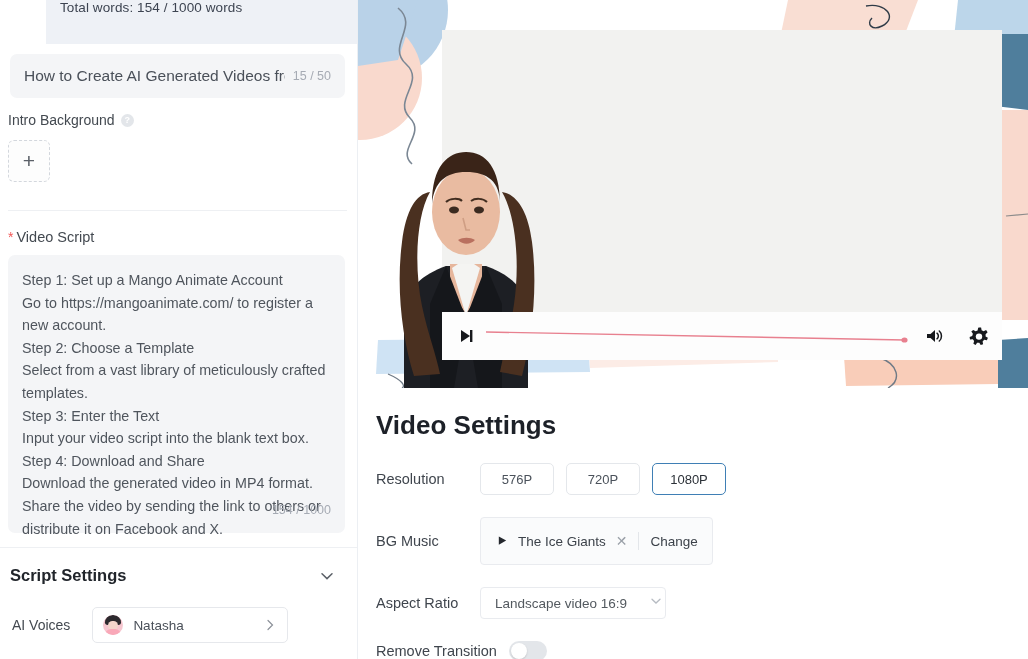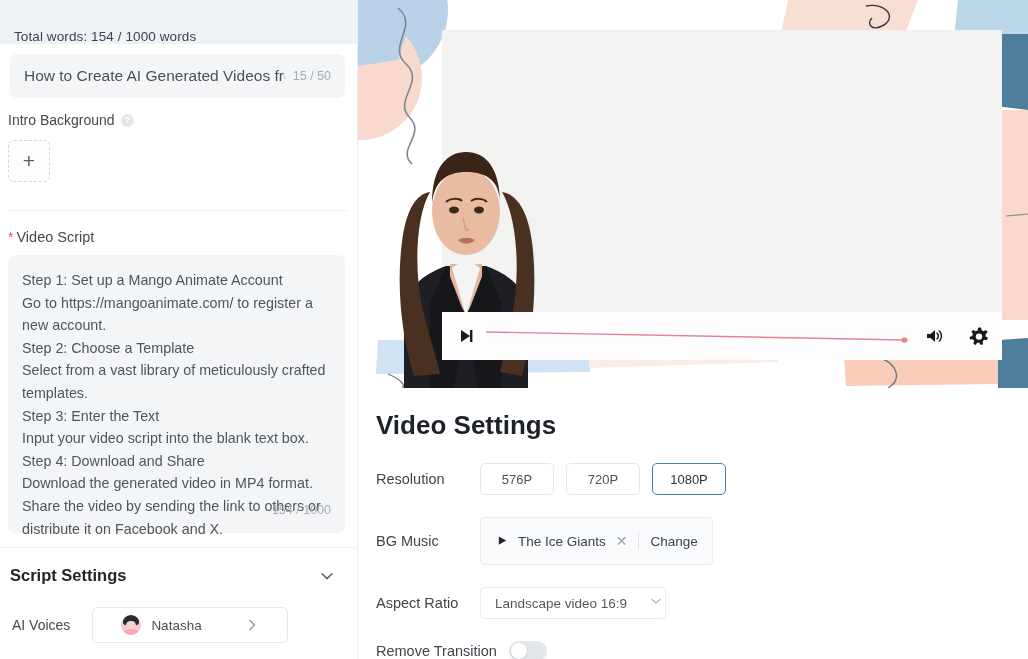--- a/index.html
+++ b/index.html
@@ -15,25 +15,26 @@
   .left-panel {
     width: 358px; height: 659px;
     background: #ffffff;
     position: relative;
     border-right: 1px solid #eceff3;
     flex: 0 0 358px;
   }
   .words-bar {
     height: 44px;
     background: #eef1f6;
-    display: flex; align-items: flex-end;
+    display: flex; align-items: flex-start;
     padding: 0 14px;
     font-size: 13.5px;
     color: #3d4451;
     letter-spacing: .1px;
+    margin-left: 46px;
   }
   .title-wrap { padding: 10px 12px 0 10px; }
   .title-field {
     background: #f4f5f7;
     border-radius: 7px;
     height: 44px;
     display: flex; align-items: center;
     padding: 0 14px;
   }
   .title-field .val {
@@ -96,21 +97,21 @@
   .chev-down { width: 16px; height: 16px; }
   .voices-row {
     display: flex; align-items: center;
     padding: 22px 0 0 12px; gap: 22px;
   }
   .voices-row .lbl { font-size: 14px; color: #434950; }
   .voice-select {
     width: 196px; height: 36px;
     border: 1px solid #e6e8ec; border-radius: 5px;
     display: flex; align-items: center;
-    padding: 0 28px; gap: 10px; background: #fff;
+    padding: 0 10px; gap: 10px; background: #fff;
   }
   .avatar {
     width: 20px; height: 20px; border-radius: 50%;
     background: #f6c6cf; position: relative; overflow: hidden;
     flex: 0 0 20px;
   }
   .avatar .hair { position: absolute; left: 2px; top: 0px; width: 16px; height: 10px;
     background: #2d2a2e; border-radius: 8px 8px 3px 3px; }
   .avatar .face { position: absolute; left: 5px; top: 6px; width: 10px; height: 9px;
     background: #f4d5cb; border-radius: 5px 5px 5px 5px; }

